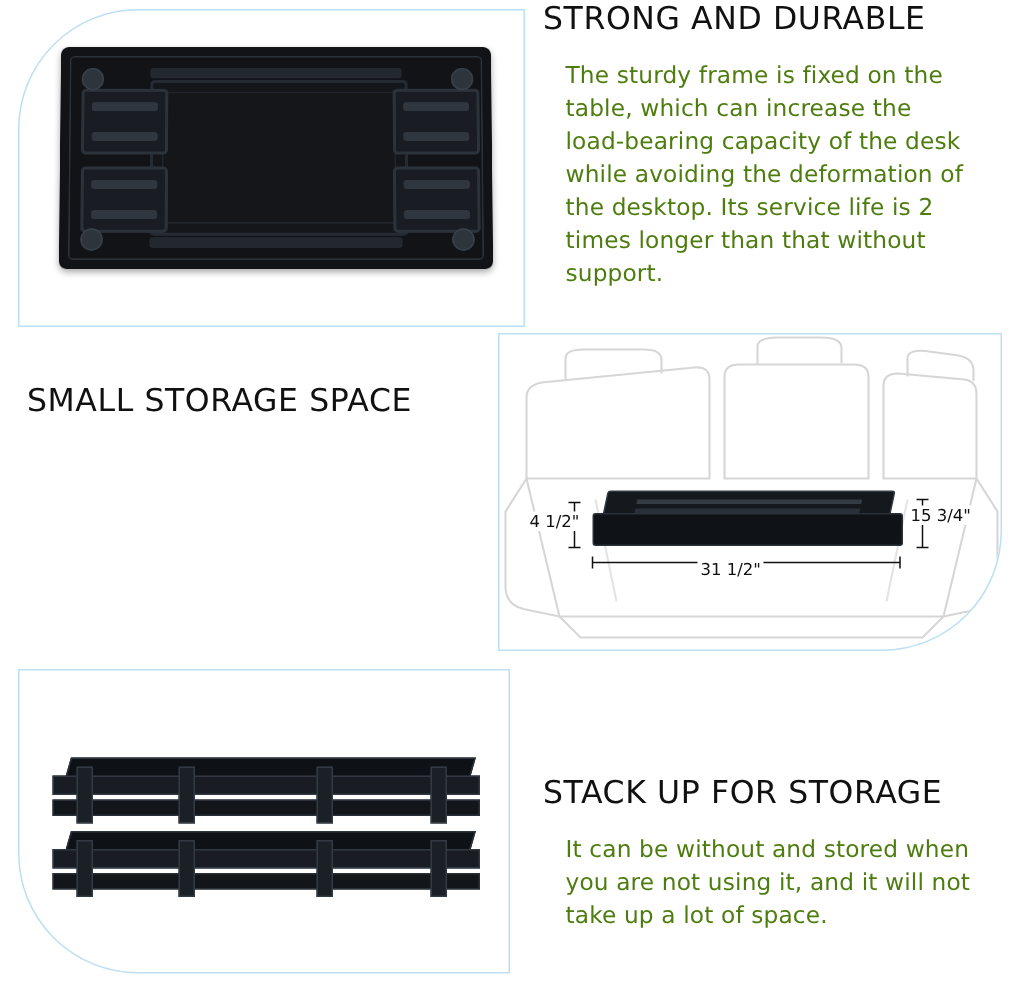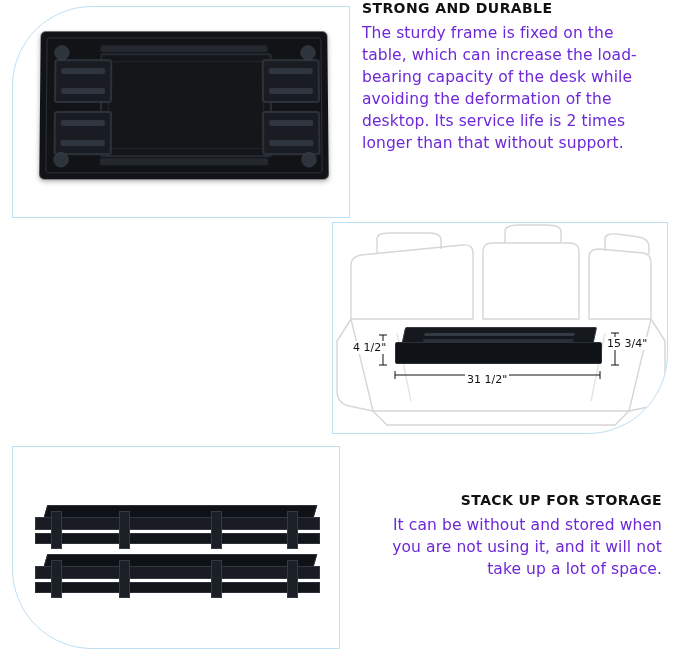--- a/index.html
+++ b/index.html
@@ -28,32 +28,32 @@
     border: 1.5px solid #bcdff3;
     background: #ffffff;
     overflow: hidden;
   }
 
   .text-block {
     position: absolute;
     box-sizing: border-box;
   }
   .heading {
-    font-size: 14px;
+    font-size: 21px;
     letter-spacing: 0.4px;
     color: #111111;
     margin: 0 0 6px 0;
-    font-weight: bold;
+    font-weight: normal;
     line-height: 1.15;
   }
   .body-text {
     font-size: 15.5px;
     line-height: 1.42;
-    color: #6d28d9;
-    margin: 0;
+    color: #4d7c0f;
+    margin: 15px;
     letter-spacing: 0.1px;
   }
 
   
   #panel-strong-image {
     left: 12px;
     top: 6px;
     width: 338px;
     height: 212px;
     border-radius: 80px 0 0 0;
@@ -255,23 +255,22 @@
     background: #1b2026;
     border: 1px solid #333a44;
   }
   .su-leg.a { left: 16px; }
   .su-leg.b { left: 84px; }
   .su-leg.c { left: 176px; }
   .su-leg.d { left: 252px; }
 
   #text-stack {
     left: 362px;
-    top: 492px;
+    top: 516px;
     width: 300px;
-    text-align: right;
   }
 </style>
 </head>
 <body>
 
 <div class="page">
 
   <div class="img-frame" id="panel-strong-image">
     <div class="tabletop">
       <div class="bar-h bar-top"></div>
@@ -287,20 +286,21 @@
       <div class="foot foot-4"></div>
     </div>
   </div>
 
   <div class="text-block" id="text-strong">
     <h2 class="heading">STRONG AND DURABLE</h2>
     <p class="body-text">The sturdy frame is fixed on the table, which can increase the load-bearing capacity of the desk while avoiding the deformation of the desktop. Its service life is 2 times longer than that without support.</p>
   </div>
 
   <div class="text-block" id="text-small-storage">
+    <h2 class="heading">SMALL STORAGE SPACE</h2>
   </div>
 
   <div class="img-frame" id="panel-trunk-image">
     <svg class="trunk-svg" width="336" height="212" viewBox="0 0 336 212">
       <g fill="none" stroke="#d6d6d6" stroke-width="1.4">
 
         <path d="M18 96 L18 42 Q18 34 28 32 L130 22 Q140 21 140 30 L140 96 Z"></path>
         <path d="M150 96 L150 28 Q150 20 160 20 L236 20 Q246 20 246 28 L246 96 Z"></path>
         <path d="M256 96 L256 34 Q256 26 266 26 L310 30 Q318 31 318 40 L318 96 Z"></path>
 

